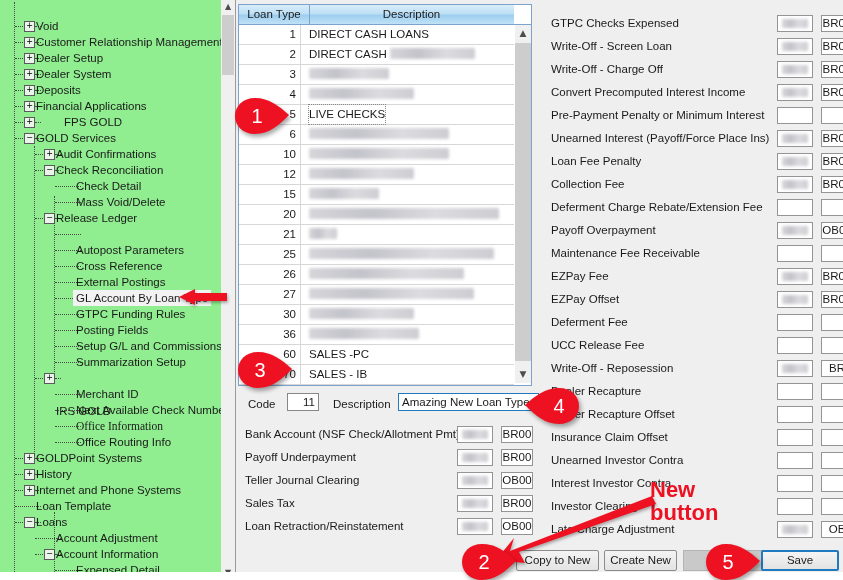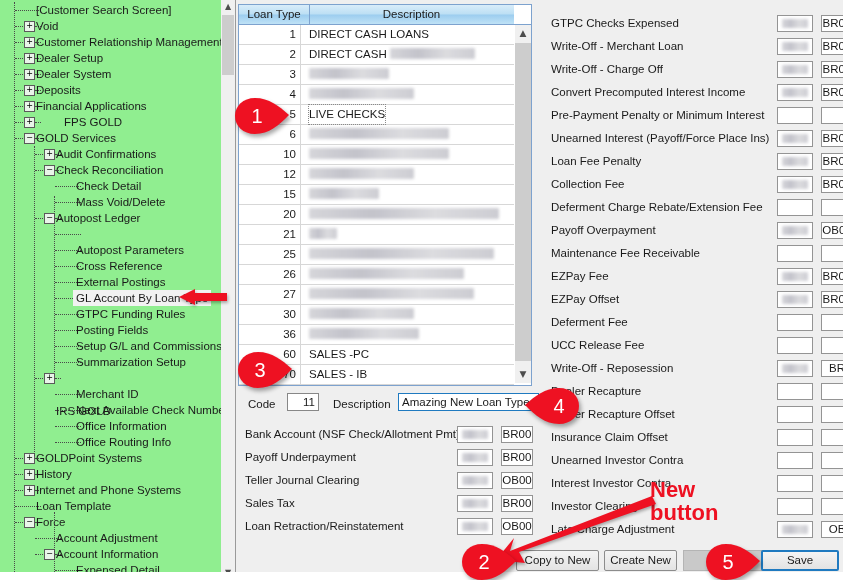--- a/index.html
+++ b/index.html
@@ -155,25 +155,20 @@
   .anntext{
     position:absolute;color:#ee1122;font-size:22px;font-weight:bold;
     font-family:"Liberation Sans", sans-serif;line-height:23px;
   }
   .bbar{position:absolute;left:0;bottom:0;width:843px;height:8px;background:#fff;}
 </style>
 </head>
 <body>
 
 <div id="sidebar">
-    <div class="tree-row" style="top: 2px; position: absolute; left: 0px; width: 221px;">
-      <span class="dot" style="left: 15px; width: 8px;"></span>
-      <span class="dot" style="left: 24px; width: 17px;"></span>
-      <span class="tree-label" style="left: 36px;">[Customer Search Screen]</span>
-    </div>
     <div class="tree-row" style="top: 18px; position: absolute; left: 0px; width: 221px;">
       <span class="dot" style="left: 15px; width: 8px;"></span>
       <span class="tbox" style="left: 24px;">+</span>
       <span class="dot" style="left: 35px; width: 6px;"></span>
       <span class="tree-label" style="left: 36px;">Void</span>
     </div>
     <div class="tree-row" style="top: 34px; position: absolute; left: 0px; width: 221px;">
       <span class="dot" style="left: 15px; width: 8px;"></span>
       <span class="tbox" style="left: 24px;">+</span>
       <span class="dot" style="left: 35px; width: 6px;"></span>
@@ -234,21 +229,21 @@
     </div>
     <div class="tree-row" style="top: 194px; position: absolute; left: 0px; width: 221px;">
       <span class="dot" style="left: 55px; width: 8px;"></span>
       <span class="dot" style="left: 64px; width: 17px;"></span>
       <span class="tree-label" style="left: 76px;">Mass Void/Delete</span>
     </div>
     <div class="tree-row" style="top: 210px; position: absolute; left: 0px; width: 221px;">
       <span class="dot" style="left: 35px; width: 8px;"></span>
       <span class="tbox" style="left: 44px;">−</span>
       <span class="dot" style="left: 55px; width: 6px;"></span>
-      <span class="tree-label" style="left: 56px;">Autopost Ledger</span>
+      <span class="tree-label" style="left: 56px;">Release Ledger</span>
     </div>
     <div class="tree-row" style="top: 226px; position: absolute; left: 0px; width: 221px;">
       <span class="dot" style="left: 55px; width: 8px;"></span>
       <span class="dot" style="left: 64px; width: 17px;"></span>
     </div>
     <div class="tree-row" style="top: 242px; position: absolute; left: 0px; width: 221px;">
       <span class="dot" style="left: 55px; width: 8px;"></span>
       <span class="dot" style="left: 64px; width: 17px;"></span>
       <span class="tree-label" style="left: 76px;">Autopost Parameters</span>
     </div>
@@ -299,21 +294,21 @@
       <span class="tree-label" style="left: 76px;">Merchant ID</span>
     </div>
     <div class="tree-row" style="top: 402px; position: absolute; left: 0px; width: 221px;">
       <span class="dot" style="left: 55px; width: 8px;"></span>
       <span class="dot" style="left: 64px; width: 17px;"></span>
       <span class="tree-label" style="left: 76px;">Next Available Check Number</span>
     </div>
     <div class="tree-row" style="top: 418px; position: absolute; left: 0px; width: 221px;">
       <span class="dot" style="left: 55px; width: 8px;"></span>
       <span class="dot" style="left: 64px; width: 17px;"></span>
-      <span class="tree-label" style="left: 76px;">Office Information</span>
+      <span class="tree-label" style="left: 76px; font-family: Liberation Serif, serif;">Office Information</span>
     </div>
     <div class="tree-row" style="top: 434px; position: absolute; left: 0px; width: 221px;">
       <span class="dot" style="left: 55px; width: 8px;"></span>
       <span class="dot" style="left: 64px; width: 17px;"></span>
       <span class="tree-label" style="left: 76px;">Office Routing Info</span>
     </div>
     <div class="tree-row" style="top: 450px; position: absolute; left: 0px; width: 221px;">
       <span class="dot" style="left: 15px; width: 8px;"></span>
       <span class="tbox" style="left: 24px;">+</span>
       <span class="dot" style="left: 35px; width: 6px;"></span>
@@ -333,21 +328,21 @@
     </div>
     <div class="tree-row" style="top: 498px; position: absolute; left: 0px; width: 221px;">
       <span class="dot" style="left: 15px; width: 8px;"></span>
       <span class="dot" style="left: 24px; width: 17px;"></span>
       <span class="tree-label" style="left: 36px;">Loan Template</span>
     </div>
     <div class="tree-row" style="top: 514px; position: absolute; left: 0px; width: 221px;">
       <span class="dot" style="left: 15px; width: 8px;"></span>
       <span class="tbox" style="left: 24px;">−</span>
       <span class="dot" style="left: 35px; width: 6px;"></span>
-      <span class="tree-label" style="left: 36px;">Force</span>
+      <span class="tree-label" style="left: 36px;">Loans</span>
     </div>
     <div class="tree-row" style="top: 530px; position: absolute; left: 0px; width: 221px;">
       <span class="dot" style="left: 35px; width: 8px;"></span>
       <span class="dot" style="left: 44px; width: 17px;"></span>
       <span class="tree-label" style="left: 56px;">Account Adjustment</span>
     </div>
     <div class="tree-row" style="top: 546px; position: absolute; left: 0px; width: 221px;">
       <span class="dot" style="left: 35px; width: 8px;"></span>
       <span class="tbox" style="left: 44px;">−</span>
       <span class="dot" style="left: 55px; width: 6px;"></span>
@@ -493,21 +488,21 @@
       </div>
     </div>
 
   <div id="rightcol">
       <div class="fldrow" style="left: 0px; top: 9px; width: 295px;">
         <span class="fldlabel" style="left: 5px;">GTPC Checks Expensed</span>
         <span class="acct" style="left: 231px; top: 2px;"><span class="redact"></span></span>
         <span class="code2" style="left: 275px; top: 2px;">BR00</span>
       </div>
       <div class="fldrow" style="left: 0px; top: 32px; width: 295px;">
-        <span class="fldlabel" style="left: 5px;">Write-Off - Merchant Loan</span>
+        <span class="fldlabel" style="left: 5px;">Write-Off - Screen Loan</span>
         <span class="acct" style="left: 231px; top: 2px;"><span class="redact"></span></span>
         <span class="code2" style="left: 275px; top: 2px;">BR00</span>
       </div>
       <div class="fldrow" style="left: 0px; top: 55px; width: 295px;">
         <span class="fldlabel" style="left: 5px;">Write-Off - Charge Off</span>
         <span class="acct" style="left: 231px; top: 2px;"><span class="redact"></span></span>
         <span class="code2" style="left: 275px; top: 2px;">BR00</span>
       </div>
       <div class="fldrow" style="left: 0px; top: 78px; width: 295px;">
         <span class="fldlabel" style="left: 5px;">Convert Precomputed Interest Income</span>

